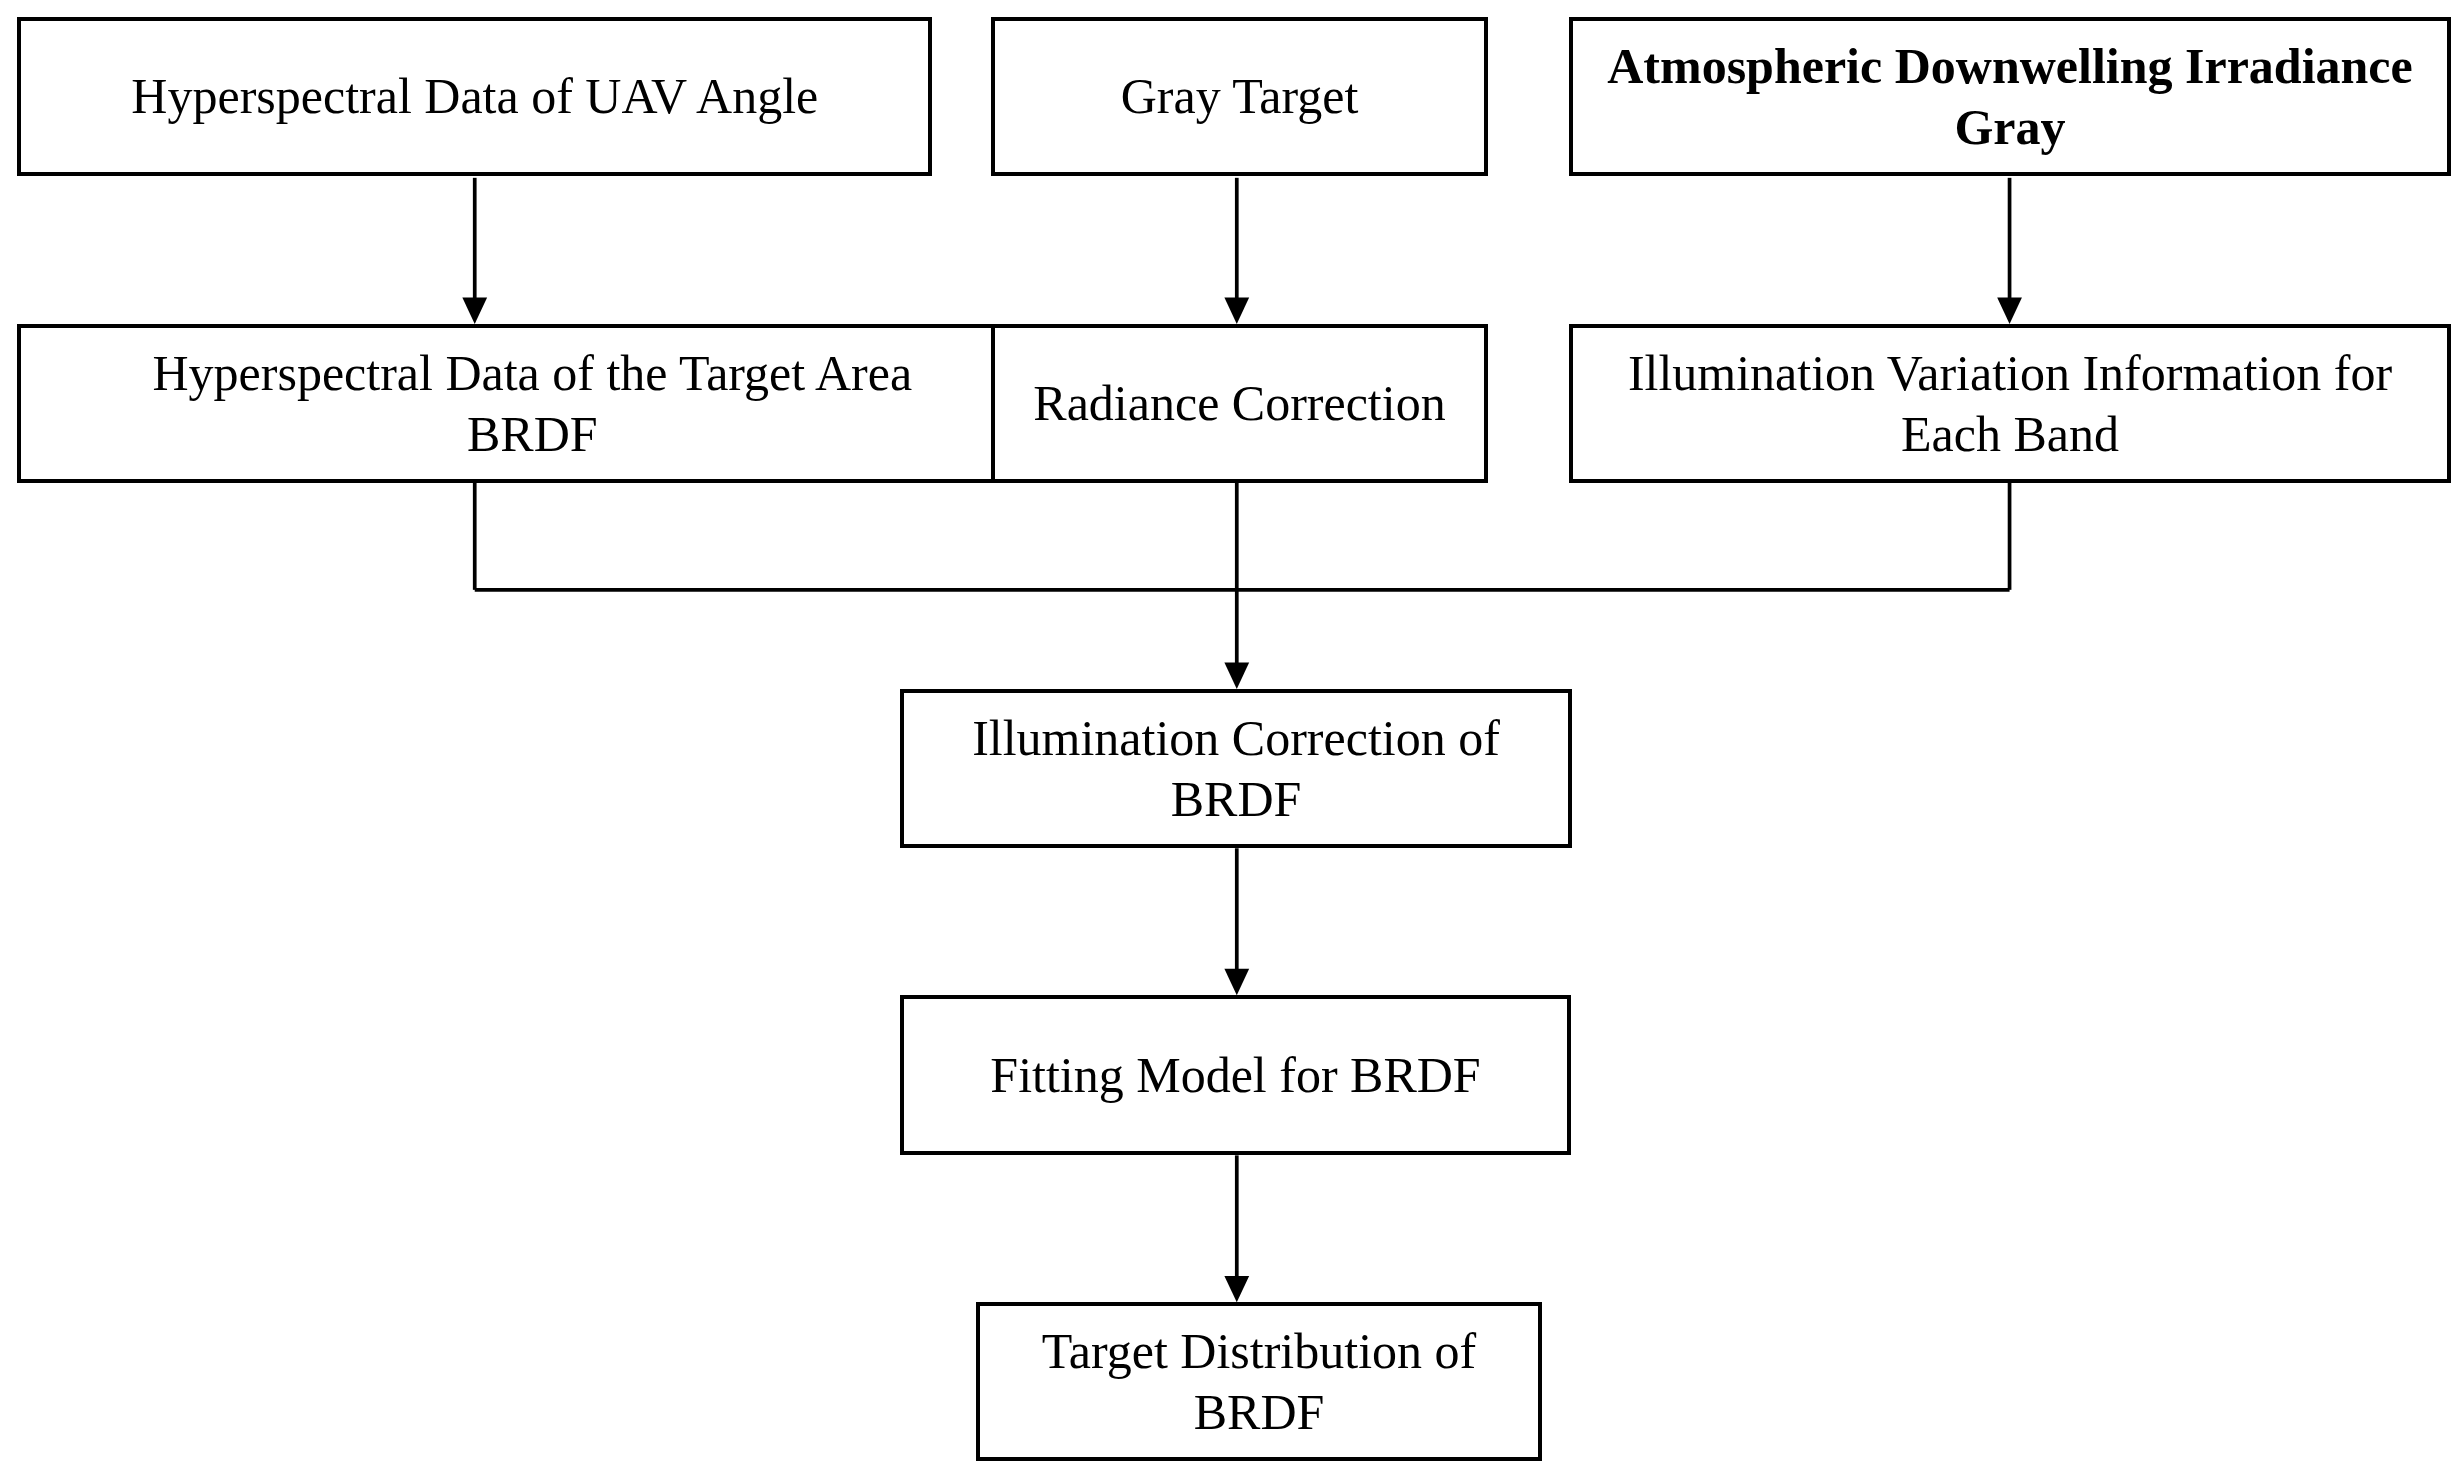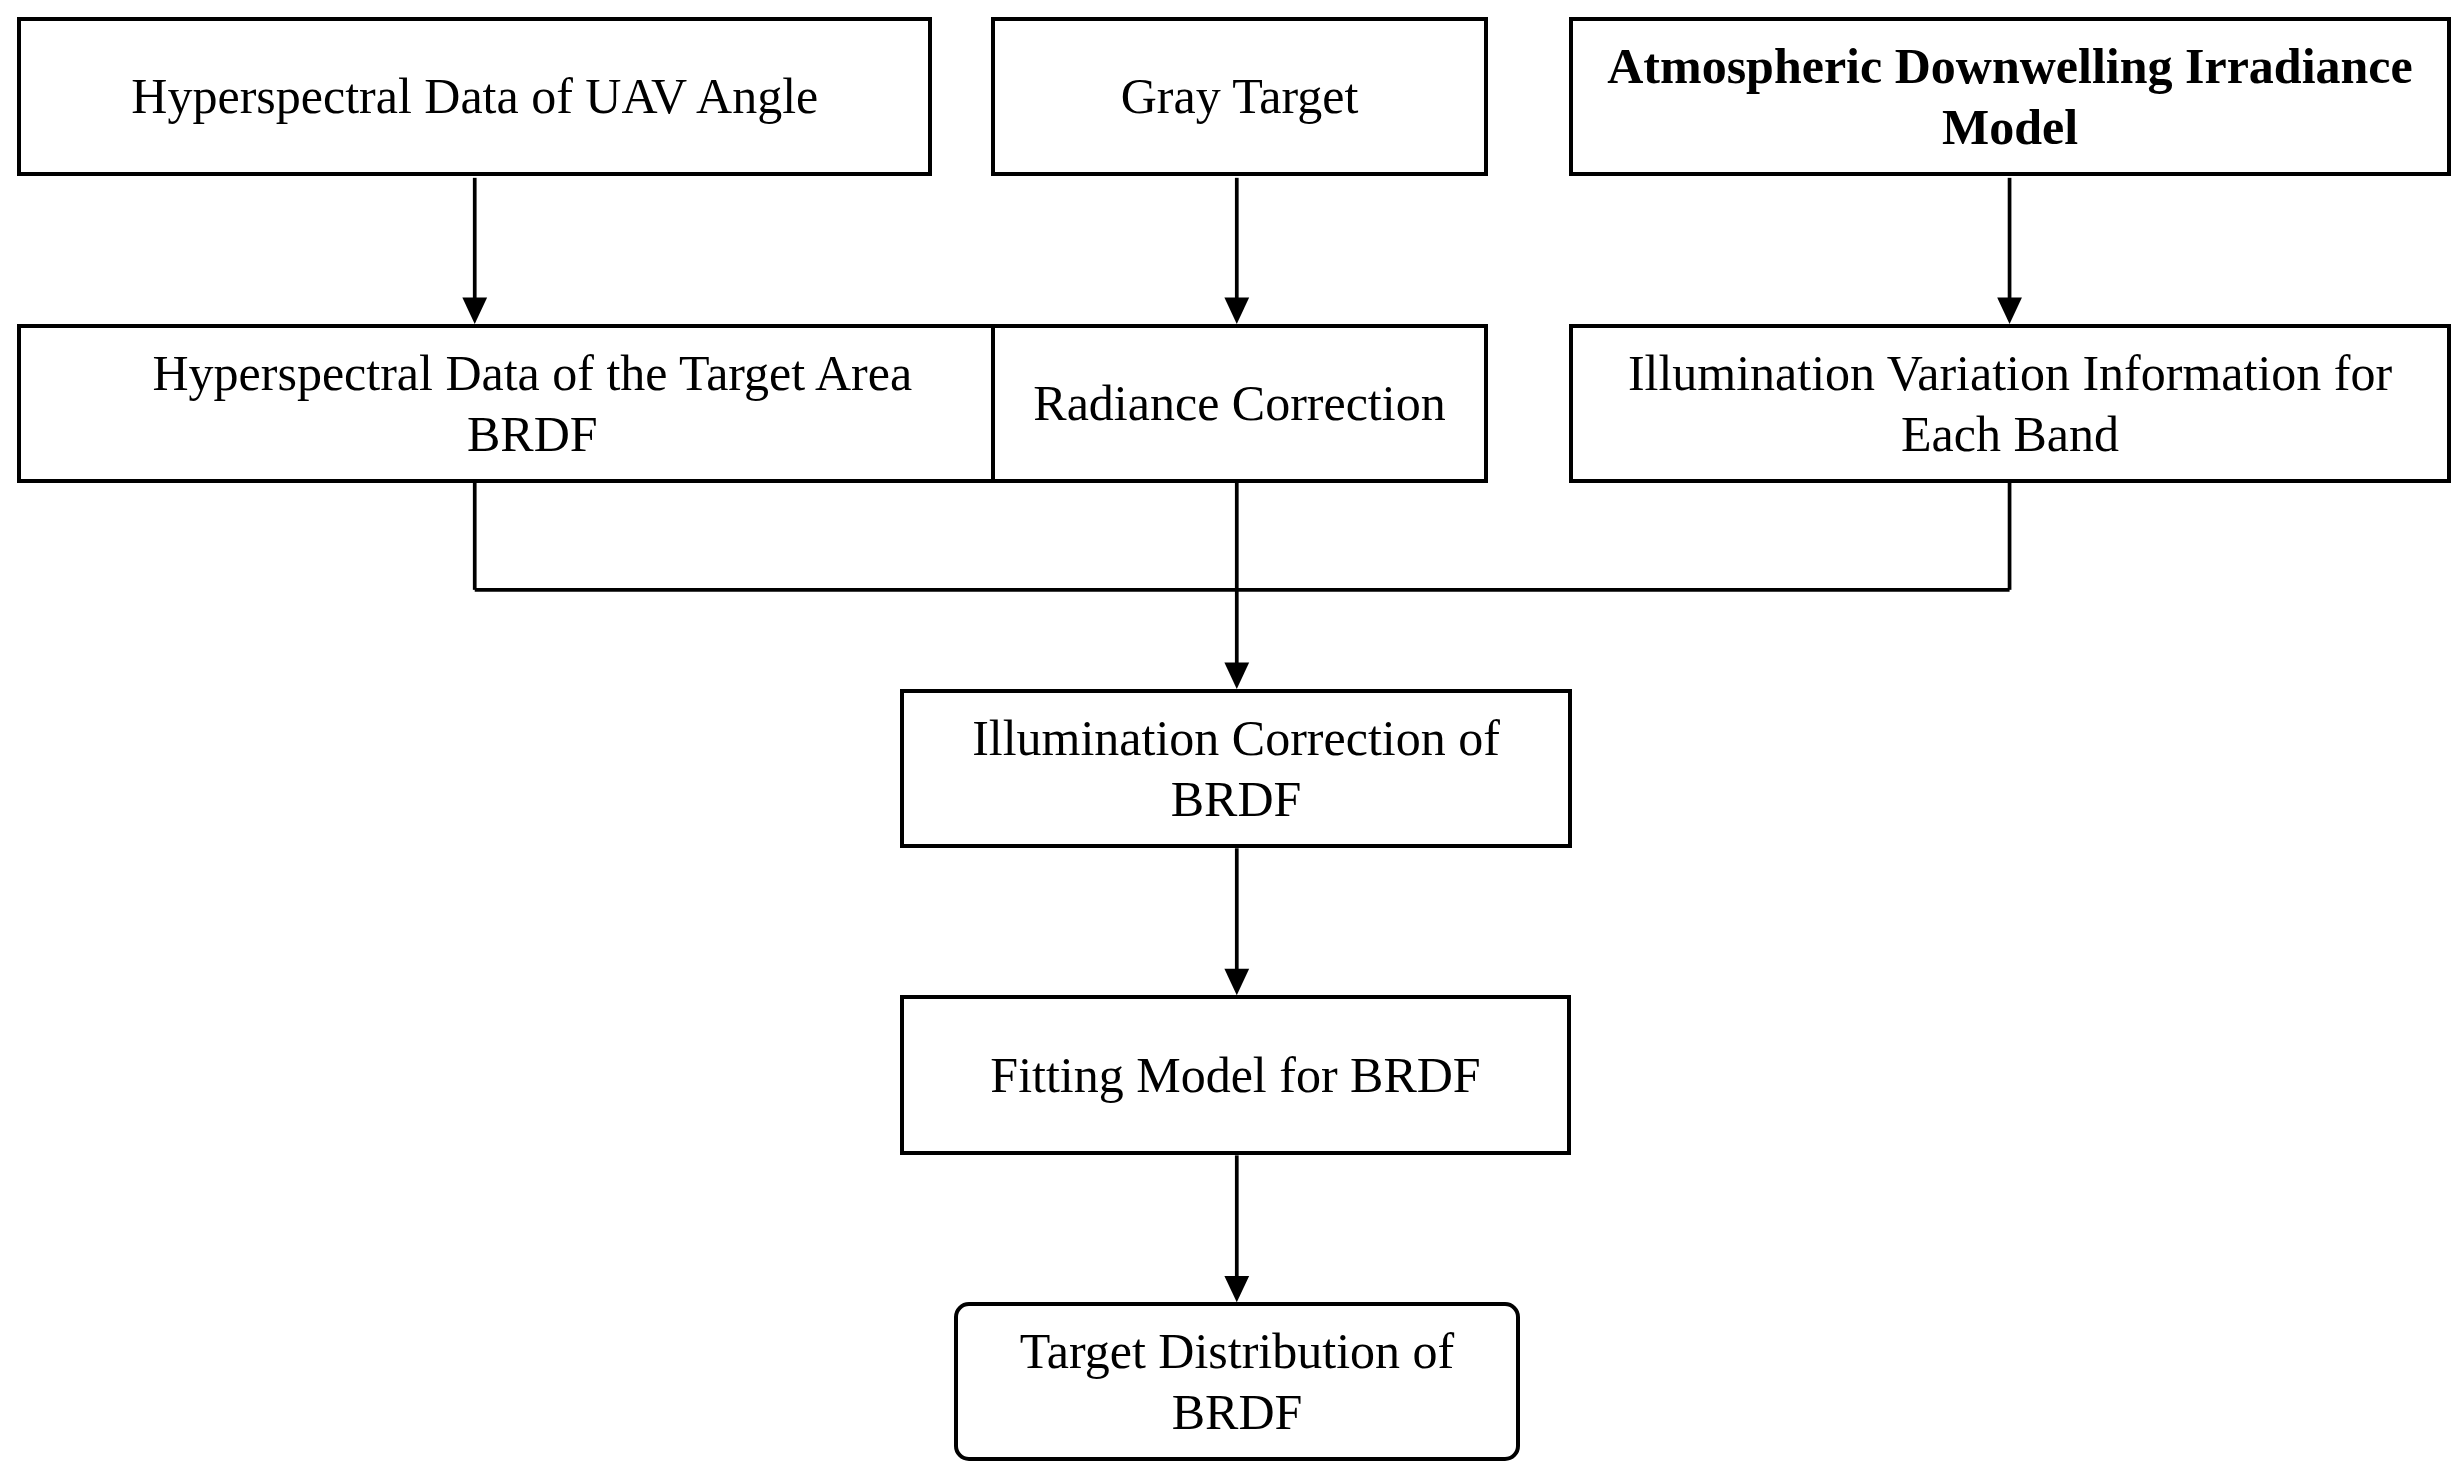--- a/index.html
+++ b/index.html
@@ -49,21 +49,21 @@
 
   
   #n-uav        { left: 17.3px;   top: 17.3px;   width: 915px; height: 159px; }
   #n-gray       { left: 991px; top: 17.3px;   width: 497px;  height: 159px; }
   #n-atmos      { left: 1569px; top: 17.3px;   width: 882px; height: 159px; font-weight: bold; }
   #n-targetarea { left: 17.3px;   top: 324px;  width: 1030px; height: 159px; }
   #n-radiance   { left: 991px; top: 324px;  width: 497px;  height: 159px; }
   #n-illumvar   { left: 1569px; top: 324px;  width: 882px; height: 159px; }
   #n-illumcorr  { left: 900px; top: 689px;  width: 672px;  height: 159px; }
   #n-fitting    { left: 900px; top: 995px; width: 671px;  height: 160px; }
-  #n-targetdist { left: 954px; top: 1302px; width: 566px;  height: 159px; border-radius: 15px; }
+  #n-targetdist { left: 976px; top: 1302px; width: 566px;  height: 159px; }
 </style>
 </head>
 <body>
 
 <div class="stage">
 
   <svg class="connectors" viewBox="0 0 2982 1793" xmlns="http://www.w3.org/2000/svg">
 
     <g>
       <line x1="575" y1="215" x2="575" y2="366"></line>
@@ -105,21 +105,21 @@
   <div class="node" id="n-uav">
     <span>Hyperspectral Data of UAV Angle</span>
   </div>
 
   <div class="node" id="n-gray">
     <span>Gray Target</span>
   </div>
 
   <div class="node" id="n-atmos">
     <span>Atmospheric Downwelling Irradiance</span>
-    <span>Model</span>
+    <span>Gray</span>
   </div>
 
   <div class="node" id="n-targetarea">
     <span>Hyperspectral Data of the Target Area</span>
     <span>BRDF</span>
   </div>
 
   <div class="node" id="n-radiance">
     <span>Radiance Correction</span>
   </div>

